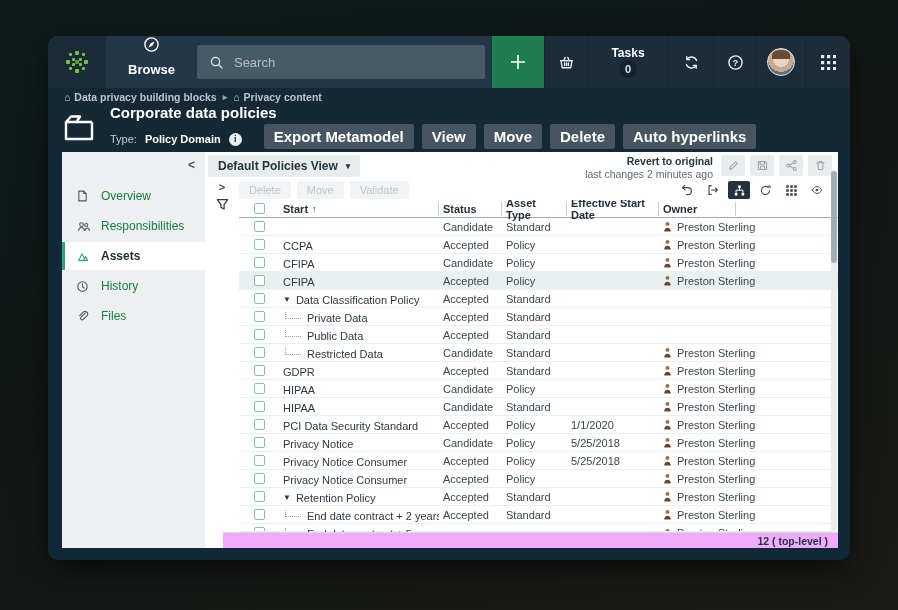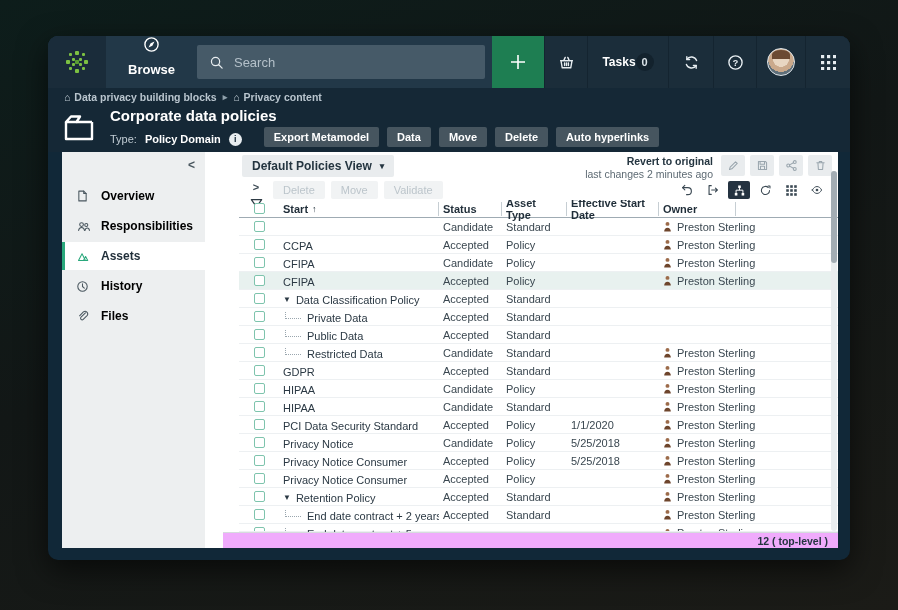--- a/index.html
+++ b/index.html
@@ -22,52 +22,52 @@
   .searchbar { align-self:center; width:288px; height:34px; background:#465a68; border-radius:2px; display:flex; align-items:center; gap:10px; padding:0 12px; }
   .searchbar input { background:transparent; border:none; outline:none; color:#e8edf0; font-size:13px; width:100%; font-family:"Liberation Sans",sans-serif; }
   .searchbar input::placeholder { color:#b4c0c9; }
   .searchbar .ic { color:#e8edf0; display:flex; }
   .top-spacer { flex:1; }
   .top-cluster { display:flex; align-items:stretch; background:#142430; gap:1px; }
   .tile { background:#1b2d3a; display:flex; align-items:center; justify-content:center; color:#e7edf1; cursor:pointer; }
   .tile.plus { width:52px; background:#1e7e52; color:#fff; }
   .tile.plus svg { stroke-width:1.6; }
   .tile.basket { width:42px; }
-  .tile.tasks { width:80px; gap:0; font-size:12px; font-weight:bold; color:#fff; }
+  .tile.tasks { width:80px; gap:0; font-size:12px; font-weight:bold; color:#fff;flex-direction:column; }
   .tasks-badge { background:#13222d; border-radius:50%; width:18px; height:18px; display:flex; align-items:center; justify-content:center; font-size:11px; font-weight:bold; color:#dbe3e8; }
   .tile.sync { width:44px; }
   .tile.help { width:42px; }
   .tile.avatar-tile { width:48px; }
   .avatar { width:28px; height:28px; border-radius:50%; background:radial-gradient(circle at 50% 38%, #e8d6c2 0 38%, #caa98c 39% 62%, #5f6f7a 63% 100%); border:1px solid #dfe5e9; position:relative; overflow:hidden; }
   .avatar::before { content:""; position:absolute; left:4px; right:4px; top:1px; height:9px; border-radius:50% 50% 0 0; background:#6b4a33; }
   .tile.apps { width:44px; }
   
   .breadcrumb { height:18px; background:#152836; display:flex; align-items:center; gap:6px; padding:0 16px; font-size:10.5px; color:#b9c5ce; font-weight:bold; }
   .crumb { display:flex; align-items:center; gap:4px; cursor:pointer; }
   .crumb-sep { color:#8fa0ab; font-size:9px; }
   .titlebar { height:46px; background:#152836; display:flex; align-items:center; padding:0 14px; gap:14px; }
   .domain-ic { color:#fff; display:flex; margin-top:-2px; }
   .title-col { display:flex; flex-direction:column; gap:3px; }
   .page-title { color:#fff; font-size:15px; font-weight:bold; }
   .type-row { display:flex; align-items:center; gap:8px; }
   .type-label { color:#c2cdd5; font-size:11px; }
   .type-value { color:#fff; font-size:11px; font-weight:bold; }
   .info-ic { width:13px; height:13px; border-radius:50%; background:#e8edf0; color:#152836; font-size:9px; font-weight:bold; display:flex; align-items:center; justify-content:center; }
   .hdr-buttons { display:flex; gap:8px; margin-left:14px; align-self:flex-end; margin-bottom:5px; }
-  .hdr-btn { background:#46555f; color:#fff; border:none; font-size:11px; font-weight:bold; padding:4px 10px; border-radius:2px; cursor:pointer; font-family:"Liberation Sans",sans-serif; }
+  .hdr-btn { background:#46555f; color:#fff; border:none; font-size:15px; font-weight:bold; padding:4px 10px; border-radius:2px; cursor:pointer; font-family:"Liberation Sans",sans-serif; }
   
   .body { position:absolute; left:14px; right:12px; top:116px; bottom:12px; display:flex; background:#fff; }
   .sidebar { width:143px; background:#edeff0; position:relative; padding-top:30px; }
   .collapse { position:absolute; top:6px; right:10px; color:#4a575f; font-size:12px; cursor:pointer; font-weight:bold; }
-  .side-item { height:28px; display:flex; align-items:center; gap:10px; padding:0 14px; font-size:12px; color:#000000; cursor:pointer; margin-bottom:2px;font-weight:bold; }
+  .side-item { height:28px; display:flex; align-items:center; gap:10px; padding:0 14px; font-size:12px; color:#15803d; cursor:pointer; margin-bottom:2px; }
   .side-item .ic { width:15px; display:flex; color:#4a575f; }
   .side-item.active { background:#fff; font-weight:bold; color:#1f2d38; border-left:3px solid #2aa87c; padding-left:11px; }
   .side-item.active .ic { color:#2aa87c; }
   
-  .main { flex:1; position:relative; background:#fff;padding-left:34px; }
+  .main { flex:1; position:relative; background:#fff; }
   .viewbar { height:28px; display:flex; align-items:flex-start; padding:3px 6px 0 3px; }
   .view-dd { background:#e9ecee; height:22px; display:flex; align-items:center; gap:8px; padding:0 10px; font-size:12px; font-weight:bold; color:#243540; cursor:pointer; border-radius:2px; }
   .view-dd .caret { font-size:9px; color:#243540; }
   .vb-spacer { flex:1; }
   .revert { text-align:right; margin-right:8px; line-height:1.25; cursor:pointer; }
   .revert .r1 { font-size:10.5px; font-weight:bold; color:#243540; }
   .revert .r2 { font-size:10.5px; color:#5d6a73; }
   .vb-icons { display:flex; gap:5px; }
   .vb-btn { width:24px; height:21px; background:#e9ecee; border-radius:2px; display:flex; align-items:center; justify-content:center; color:#9aa6ae; cursor:pointer; }
   
@@ -234,21 +234,21 @@
         </svg>
       </span>
     <div class="title-col">
       <div class="page-title">Corporate data policies</div>
       <div class="type-row">
         <span class="type-label">Type:</span>
         <span class="type-value">Policy Domain</span>
         <span class="info-ic">i</span>
         <div class="hdr-buttons" id="hdr-buttons">
             <button class="hdr-btn">Export Metamodel</button>
-            <button class="hdr-btn">Data</button>
+            <button class="hdr-btn">View</button>
             <button class="hdr-btn">Move</button>
             <button class="hdr-btn">Delete</button>
             <button class="hdr-btn">Auto hyperlinks</button>
           </div>
       </div>
     </div>
   </div>
 
   <div class="body">
     <div class="sidebar" id="sidebar">

